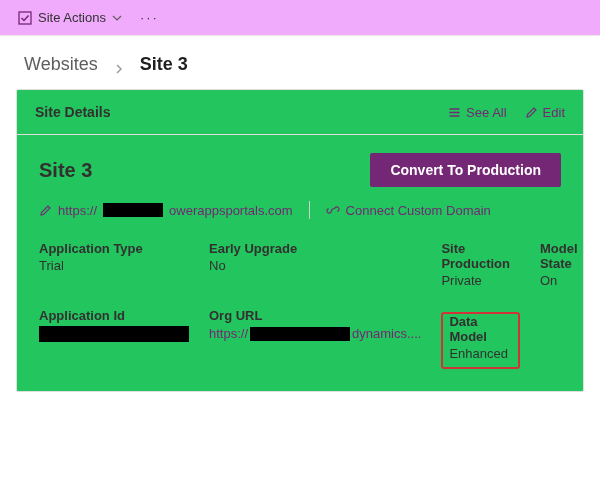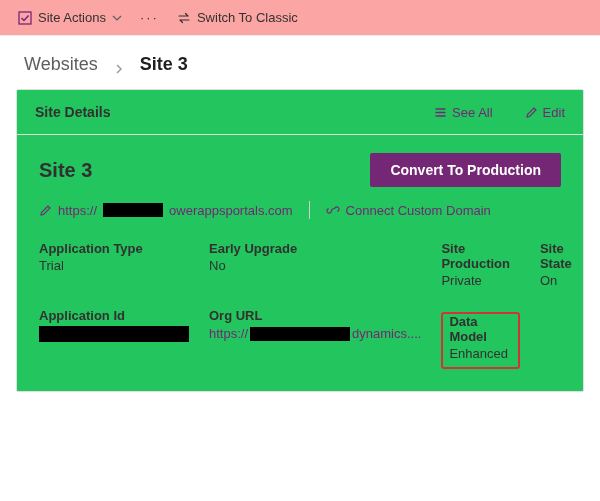--- a/index.html
+++ b/index.html
@@ -9,21 +9,21 @@
     color: #323130;
     background: #fff;
     width: 600px;
   }
   .toolbar {
     display: flex;
     align-items: flex-end;
     gap: 18px;
     padding: 10px 18px;
     border-bottom: 1px solid #edebe9;
-    background: #fca5a5;
+    background: #f0abfc;
   }
   .tb-item {
     display: inline-flex;
     align-items: center;
     gap: 6px;
     color: #323130;
     cursor: pointer;
     font-size: 13px;
   }
   .breadcrumb {
@@ -43,21 +43,21 @@
     background: #22c55e;
   }
   .card-head {
     display: flex;
     align-items: center;
     justify-content: space-between;
     padding: 14px 18px;
     border-bottom: 1px solid #e1dfdd;
   }
   .card-head .title { font-weight: 600; font-size: 14px; }
-  .card-head .actions { display: flex; gap: 32px; }
+  .card-head .actions { display: flex; gap: 18px; }
   .action-link {
     display: inline-flex;
     align-items: center;
     gap: 5px;
     color: #742774;
     cursor: pointer;
     font-size: 13px;
   }
   .card-body { padding: 18px 22px 22px; }
   .title-row {
@@ -136,28 +136,20 @@
         </svg>
     </span>
     <span>Site Actions</span>
     <span class="ico">
       <svg width="10" height="10" viewBox="0 0 10 10">
           <path d="M1 3 L5 7 L9 3" fill="none" stroke="#605e5c" stroke-width="1.2"></path>
         </svg>
     </span>
   </div>
   <div class="tb-item" style="letter-spacing:2px;">···</div>
-  <div class="tb-item">
-    <span class="ico">
-      <svg width="14" height="14" viewBox="0 0 14 14">
-          <path d="M2 5 H11 M11 5 L8.5 2.5 M12 9 H3 M3 9 L5.5 11.5" fill="none" stroke="#323130" stroke-width="1.2" stroke-linecap="round"></path>
-        </svg>
-    </span>
-    <span>Switch To Classic</span>
-  </div>
 </div>
 
 <div class="breadcrumb">
   <span class="crumb-link">Websites</span>
   <span class="sep">
     <svg width="10" height="12" viewBox="0 0 10 12">
         <path d="M3 2 L7 6 L3 10" fill="none" stroke="#a19f9d" stroke-width="1.5"></path>
       </svg>
   </span>
   <span class="crumb-current">Site 3</span>
@@ -221,21 +213,21 @@
       </div>
       <div>
         <div class="field-label">Early Upgrade</div>
         <div class="field-value">No</div>
       </div>
       <div>
         <div class="field-label">Site Production</div>
         <div class="field-value">Private</div>
       </div>
       <div>
-        <div class="field-label">Site State</div>
+        <div class="field-label">Model State</div>
         <div class="field-value">On</div>
       </div>
       <div>
         <div class="field-label">Application Id</div>
         <div class="field-value"><span class="redact w130"></span></div>
       </div>
       <div>
         <div class="field-label">Org URL</div>
         <div class="field-link">
           <span>https://</span>

